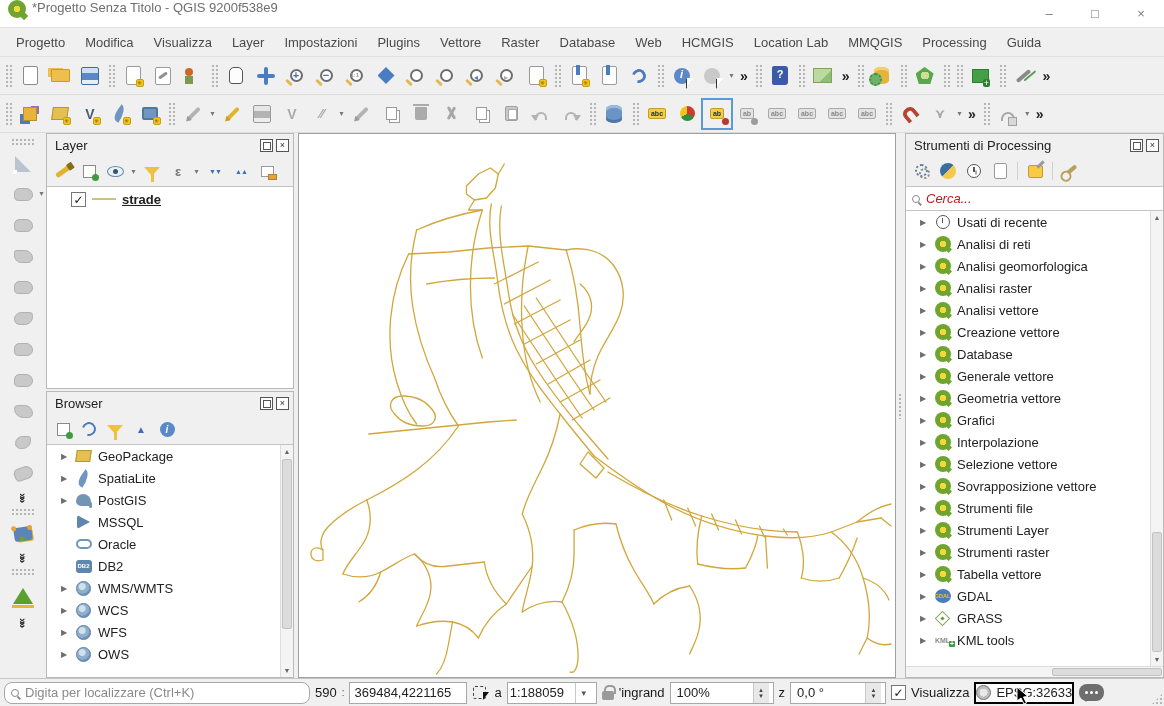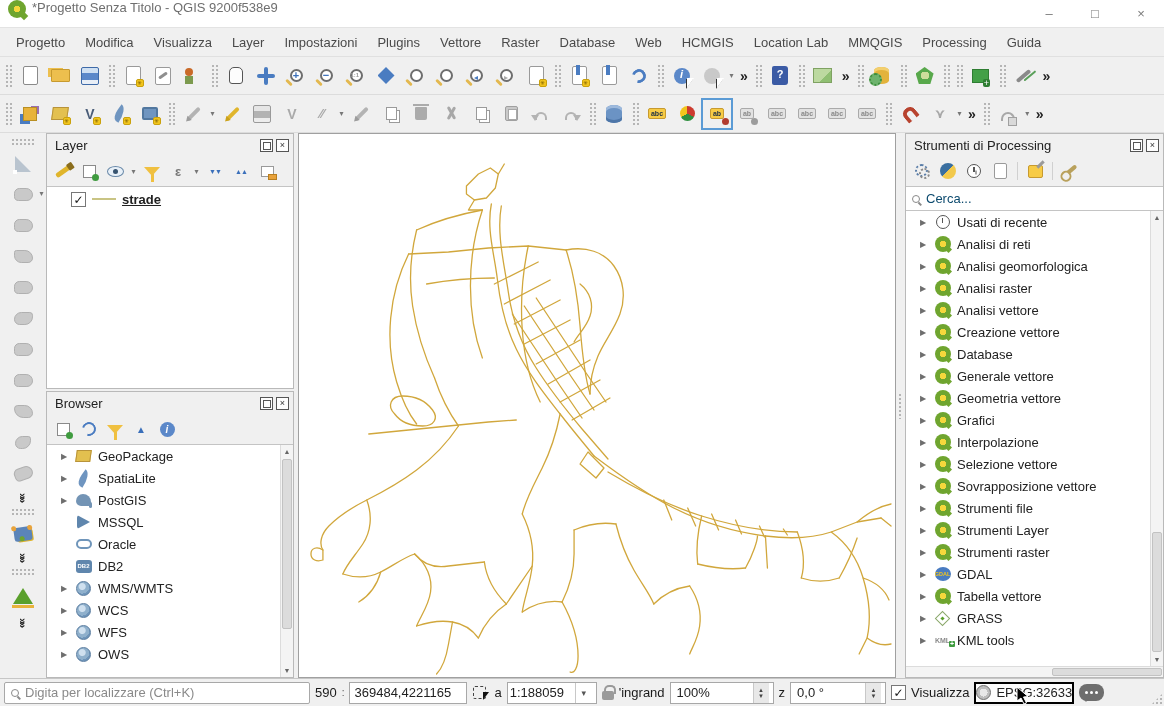--- a/index.html
+++ b/index.html
@@ -163,38 +163,38 @@
   
   .splitv{width:4px}
   .canvas{flex:1;background:#fff;border:1px solid #a0a0a0;position:relative;overflow:hidden}
   .rsplit{width:9px;display:flex;align-items:center;justify-content:center}
   .rsplit .dots{width:5px;height:26px;background-image:radial-gradient(circle,#b5b5b5 1px,transparent 1.3px);background-size:4px 4px}
   
   .rdock{width:259px;display:flex;flex-direction:column;border:1px solid #b9b9b9;background:#f0f0f0;overflow:hidden}
   .search{height:25px;background:#fff;border-top:1px solid #c4c4c4;border-bottom:1px solid #c4c4c4;display:flex;align-items:center;padding:0 6px;gap:6px}
   .smag{width:8px;height:8px;border:1.5px solid #8a8a8a;border-radius:50%;position:relative;flex:none}
   .smag::after{content:"";position:absolute;right:-3px;bottom:-3px;width:4px;height:1.5px;background:#8a8a8a;transform:rotate(45deg)}
-  .phold{color:#0c4a6e;}
+  .phold{color:#b91c1c;font-style:italic}
   .rtree{flex:1;background:#fff;display:flex;overflow:hidden}
   .rhsb{height:11px;background:#f4f4f4;border-top:1px solid #dcdcdc;display:flex}
   .rhsb .htrack{flex:1}
   .rhsb .hthumb{width:110px;background:#dcdcdc;border:1px solid #c2c2c2;border-radius:2px;margin:1px}
   
   .i-gears{width:15px;height:15px;position:relative}
   .i-gears::before{content:"";position:absolute;left:0;top:0;width:9px;height:9px;border-radius:50%;border:2.5px dotted #5b7ea8}
   .i-gears::after{content:"";position:absolute;right:0;bottom:0;width:7px;height:7px;border-radius:50%;border:2px dotted #8a8a8a}
   .i-python{width:16px;height:16px;border-radius:50%;background:linear-gradient(135deg,#3a6fa0 0 50%,#f2c94c 50%)}
   .i-note{width:15px;height:13px;background:#f7cb45;border:1px solid #c79a2f;border-radius:2px;position:relative}
   .i-note::after{content:"";position:absolute;right:-3px;top:-3px;width:9px;height:3px;background:#9a9a9a;transform:rotate(-45deg)}
   .i-wrench{width:16px;height:4px;background:#b9a15c;border-radius:2px;transform:rotate(-40deg);position:relative}
   .i-wrench::after{content:"";position:absolute;left:-4px;top:-2px;width:7px;height:7px;border:2px solid #b9a15c;border-radius:50%;background:#f0f0f0}
   .psep{width:1px;height:18px;background:#d0d0d0;margin:0 3px}
   
   .status{height:28px;background:#f0f0f0;border-top:1px solid #c6c6c6;display:flex;align-items:center;padding:0 4px;gap:5px}
-  .locator{width:306px;height:22px;background:#fff;border:1px solid #a8a8a8;border-radius:2px;display:flex;align-items:center;padding:0 6px;gap:6px}
+  .locator{width:306px;height:22px;background:#fff;border:1px solid #a8a8a8;border-radius:8px;display:flex;align-items:center;padding:0 6px;gap:6px}
   .loctext{color:#8a8a8a}
   .sval{height:22px;background:#fff;border:1px solid #a8a8a8;display:flex;align-items:center;justify-content:flex-start;padding:0 4px}
   .coord{width:118px}
   .scale{width:90px;justify-content:flex-start;padding-left:2px;position:relative}
   .scale .da{margin-left:auto;border-left:1px solid #c8c8c8;width:17px;text-align:center;color:#555;font-size:9px;align-self:stretch;line-height:20px}
   .spin{width:104px;justify-content:flex-start;padding-left:6px}
   .spin .ar2{margin-left:auto;width:16px;align-self:stretch;background:#e8e8e8;border-left:1px solid #c8c8c8;display:flex;flex-direction:column;align-items:center;justify-content:center;font-size:6px;color:#444;line-height:6px}
   .i-lock{width:12px;height:9px;background:#9a9a9a;border-radius:2px;position:relative;margin-top:6px}
   .i-lock::before{content:"";position:absolute;left:2px;top:-6px;width:8px;height:7px;border:2px solid #9a9a9a;border-bottom:none;border-radius:5px 5px 0 0}
   .i-extmouse{width:17px;height:15px;position:relative}
@@ -895,30 +895,30 @@
         <div class="trow">
             <span class="arr on"></span>
             <span class="ticon">
               <span class="i-q"></span>
             </span>
             <span>Strumenti raster</span>
           </div>
         <div class="trow">
             <span class="arr on"></span>
             <span class="ticon">
+              <span class="i-q"></span>
+            </span>
+            <span>Tabella vettore</span>
+          </div>
+        <div class="trow">
+            <span class="arr on"></span>
+            <span class="ticon">
               <span class="i-gdal">GDAL</span>
             </span>
             <span>GDAL</span>
-          </div>
-        <div class="trow">
-            <span class="arr on"></span>
-            <span class="ticon">
-              <span class="i-q"></span>
-            </span>
-            <span>Tabella vettore</span>
           </div>
         <div class="trow">
             <span class="arr on"></span>
             <span class="ticon">
               <span class="i-grassd"></span>
             </span>
             <span>GRASS</span>
           </div>
         <div class="trow">
             <span class="arr on"></span>

